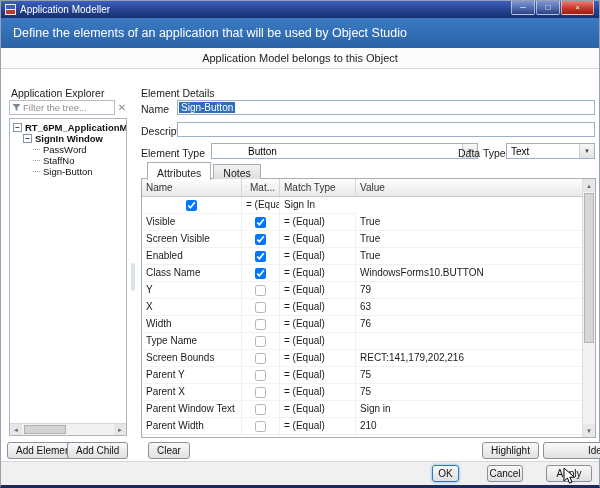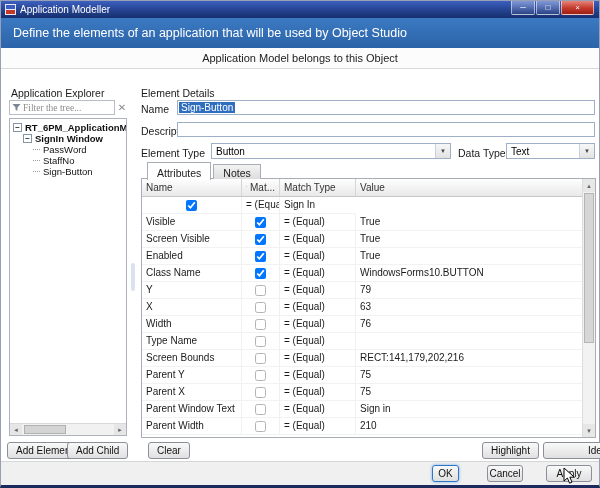--- a/index.html
+++ b/index.html
@@ -23,21 +23,21 @@
   .banner { position:absolute; top:17px; left:0; right:0; height:30px;
     background:linear-gradient(#3b7ac3, #2b63a8); color:#fff; font-size:12.5px;
     display:flex; align-items:center; padding-left:12px; }
   .subtitle-bar { position:absolute; top:47px; left:0; right:0; height:21px; background:#fcfcfc;
     border-bottom:1px solid #d9d9d9; display:flex; align-items:center; justify-content:center;
     font-size:11px; color:#222; }
 
   .section-label { position:absolute; font-size:10.5px; color:#1a1a1a; }
 
   
-  .filter-row { position:absolute; left:8px; top:99px; width:120px; height:15px; display:flex; align-items:center;font-family:Liberation Serif, serif; }
+  .filter-row { position:absolute; left:8px; top:99px; width:120px; height:15px; display:flex; align-items:center; }
   .filter-box { flex:1; height:15px; border:1px solid #b7bcc6; background:#fff; display:flex; align-items:center; padding:0 2px; gap:2px; }
   .filter-box input { border:none; outline:none; flex:1; width:0; font-size:9.5px; font-family:inherit; color:#444; background:transparent; }
   .filter-box input::placeholder { color:#8d8d8d; }
   .filter-clear { width:14px; text-align:center; color:#8a8a8a; font-size:10px; line-height:14px; }
 
   
   .tree-box { position:absolute; left:8px; top:117px; width:118px; height:318px; border:1px solid #adb2bd;
     background:#fff; overflow:hidden; padding:3px 1px; }
   .tree-row { display:flex; align-items:center; height:11px; font-size:9.5px; white-space:nowrap; color:#111; }
   .tree-row.bold { font-weight:bold; }
@@ -58,21 +58,21 @@
   
   .name-input { position:absolute; left:176px; top:99px; width:418px; height:15px; border:1px solid #9fb0c6;
     background:#fff; font-size:10px; display:flex; align-items:center; padding:0 1px; }
   .name-input .sel { background:#2f6dbf; color:#fff; padding:0 2px; }
   .desc-input { position:absolute; left:176px; top:121px; width:418px; height:15px; border:1px solid #9fb0c6;
     background:#fff; font-size:10px; padding:0 3px; font-family:inherit; outline:none; }
   .select { position:absolute; height:16px; border:1px solid #9fb0c6; background:#fff; font-size:10px; display:flex; align-items:stretch; }
   .select .val { flex:1; padding:2px 4px 0; white-space:nowrap; overflow:hidden; }
   .select .arrow { width:15px; border-left:1px solid #c8d2dc; background:linear-gradient(#f7f7f7, #e2e2e2);
     display:flex; align-items:center; justify-content:center; font-size:6px; color:#444; }
-  #etype-select { left:210px; top:142px; width:240px; }
+  #etype-select { left:210px; top:142px; width:267px;padding-left:32px; }
   #dtype-select { left:505px; top:142px; width:89px; }
 
   
   .tabs { position:absolute; left:146px; top:160px; height:18px; display:flex; align-items:flex-end; z-index:3; }
   .tab { font-size:10.5px; padding:2px 9px; border:1px solid #a8adb8; border-bottom:none;
     background:linear-gradient(#f3f3f3, #ddd); margin-right:2px; height:15px; color:#222; }
   .tab.active { background:#fff; height:18px; margin-bottom:-1px; padding-top:4px; }
 
   
   .attr-panel { position:absolute; left:140px; top:177px; width:455px; height:260px; border:1px solid #a8adb8; background:#fff; z-index:1; }

